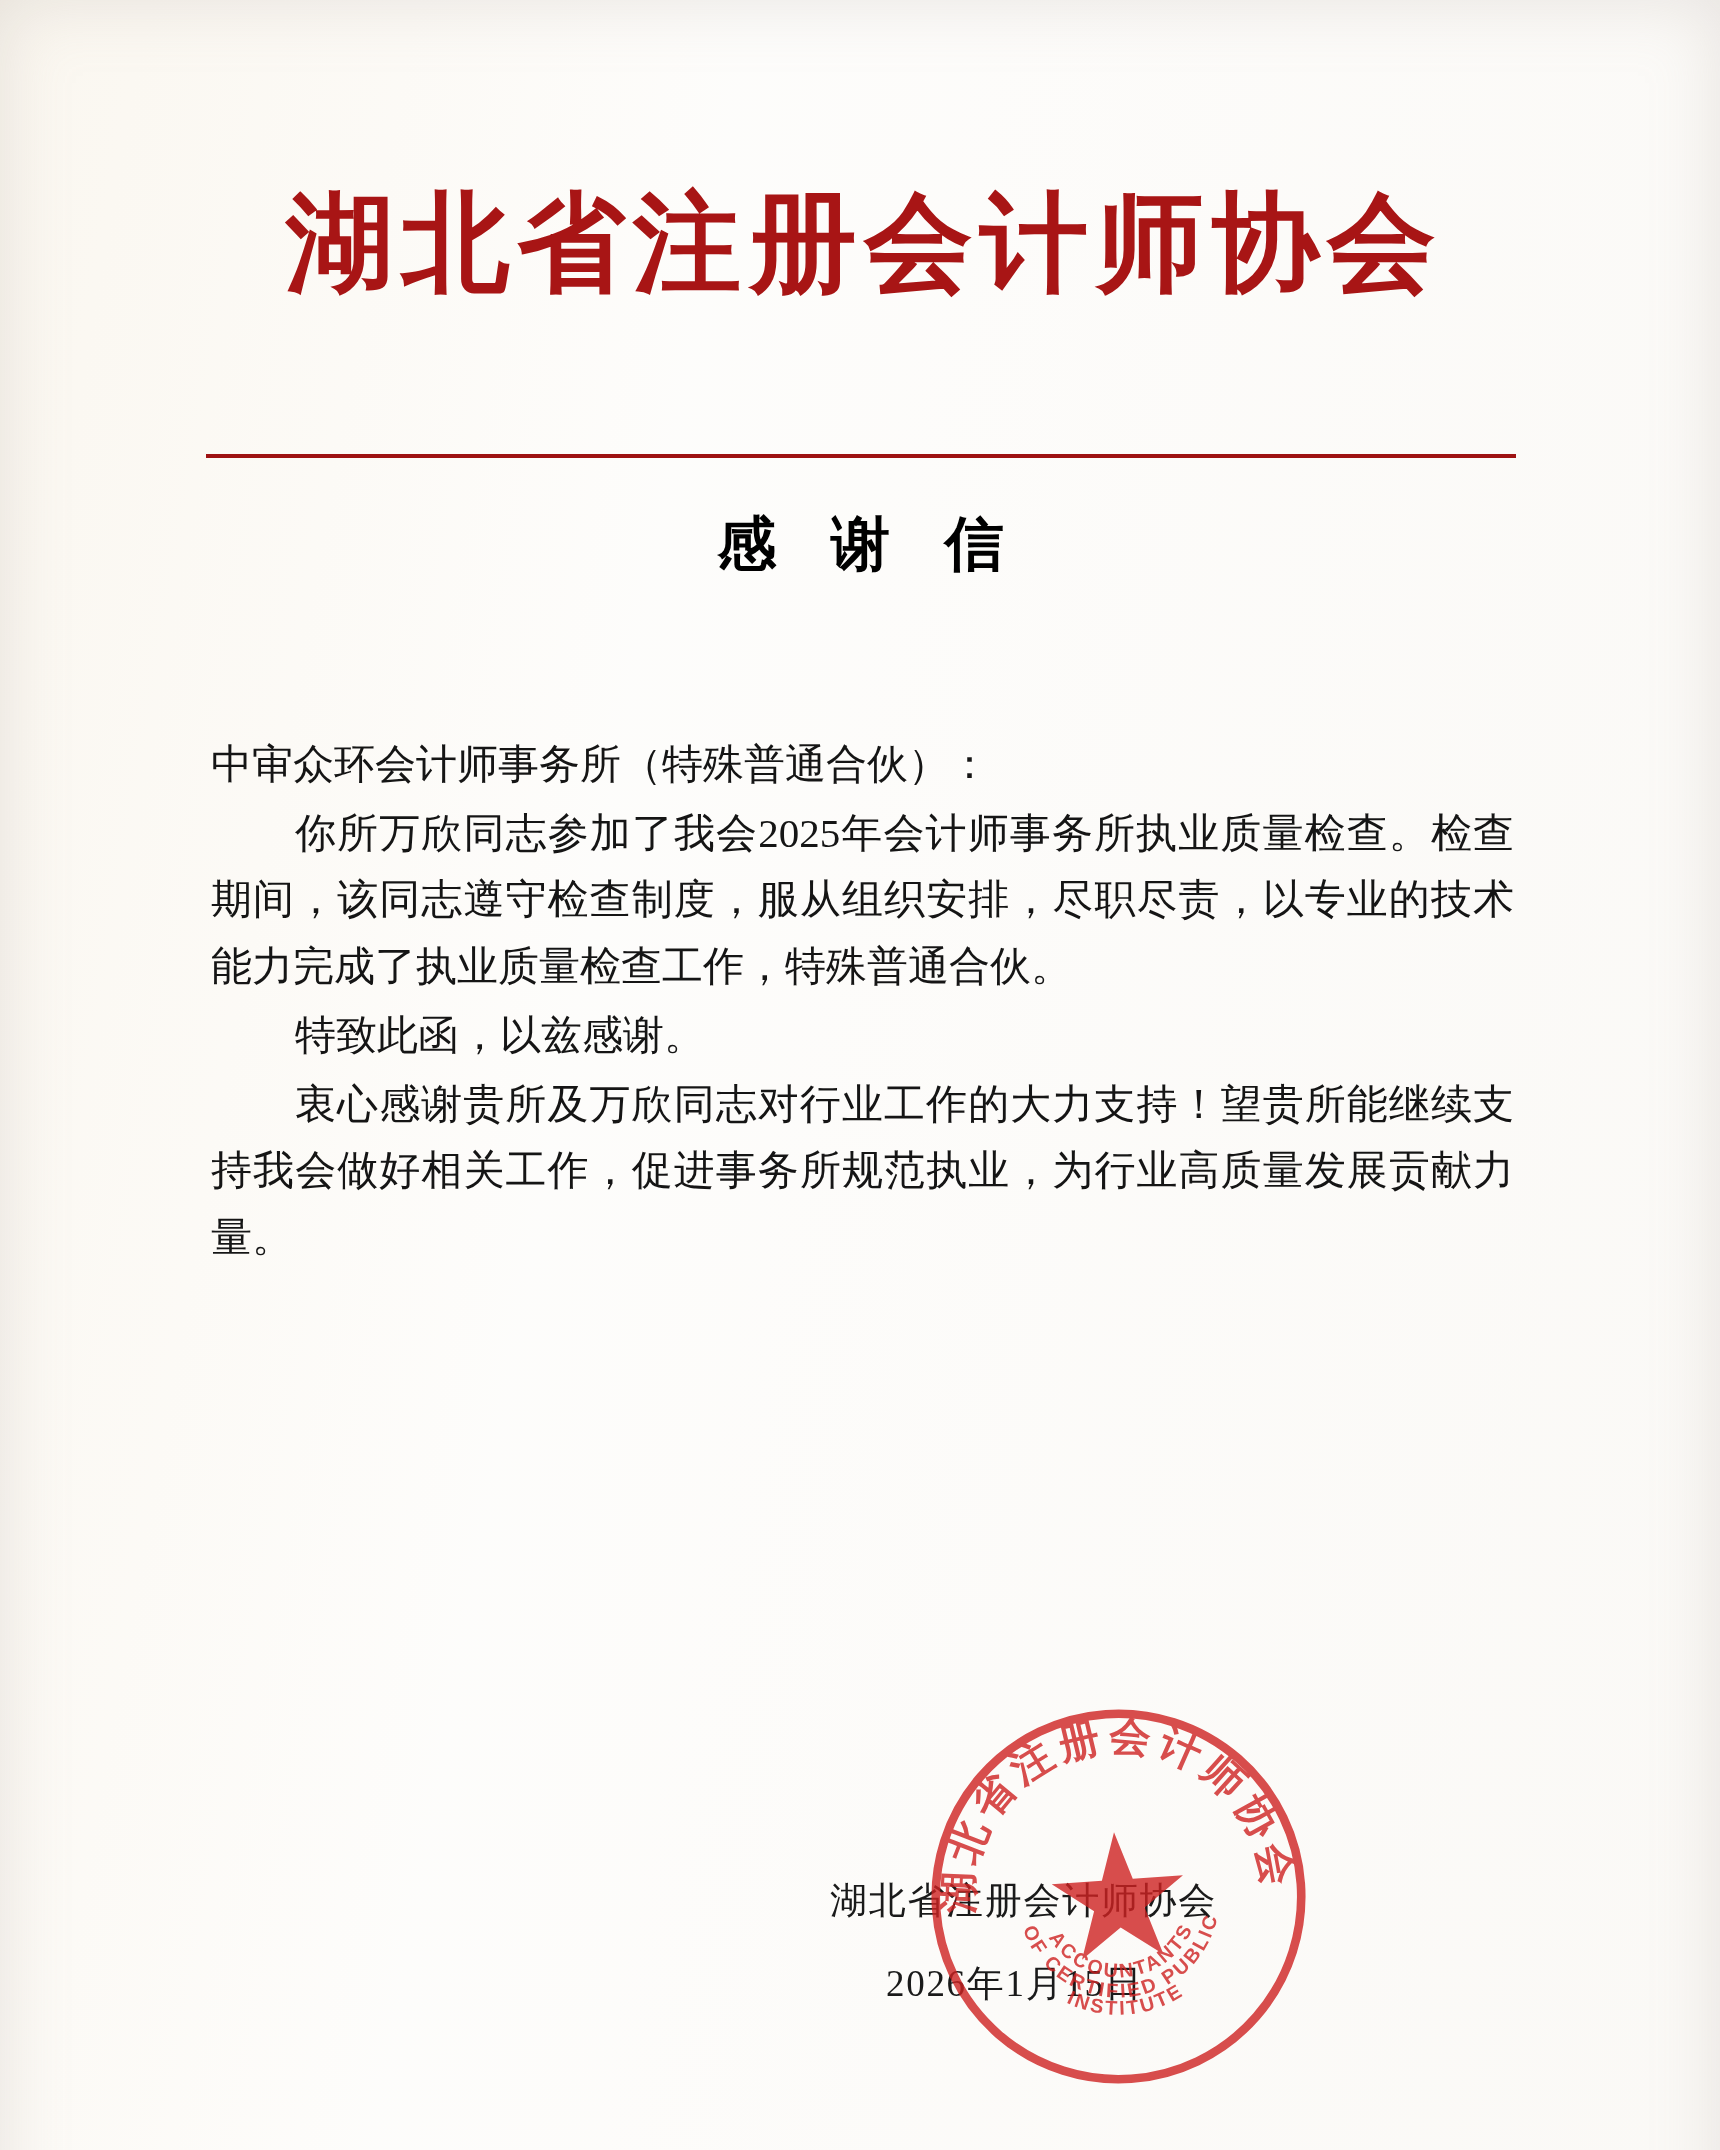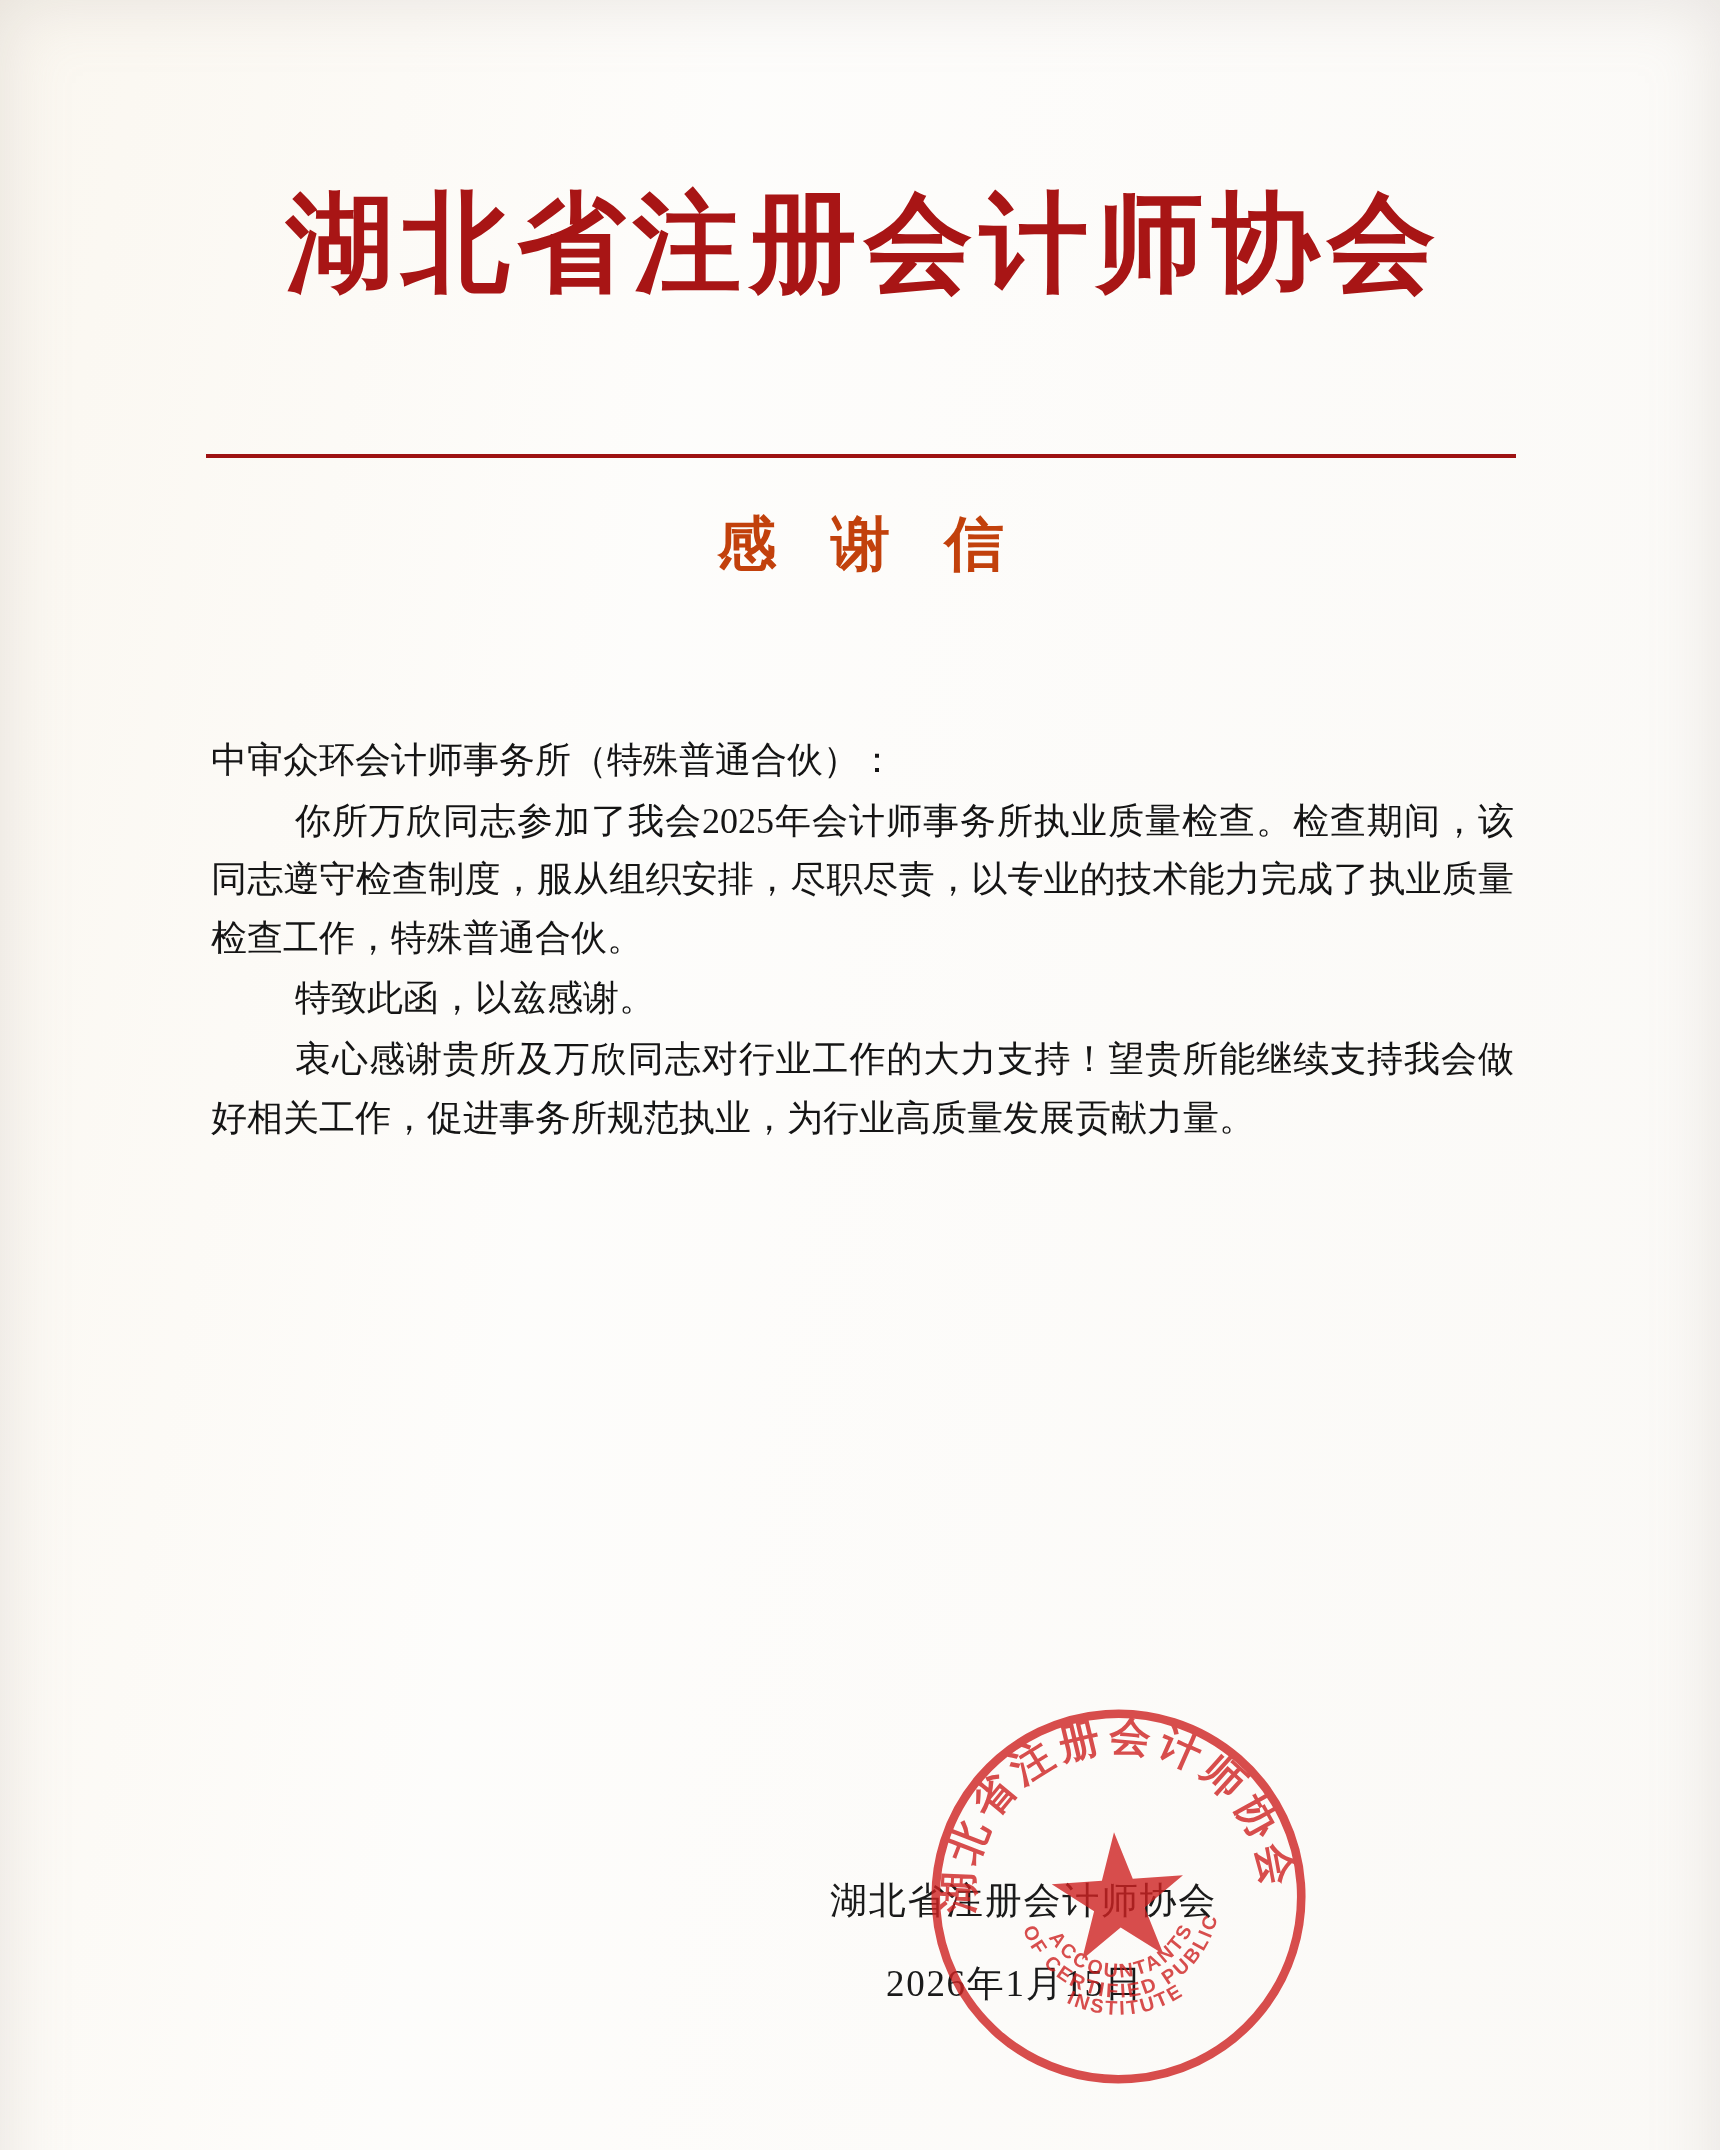--- a/index.html
+++ b/index.html
@@ -68,30 +68,30 @@
     position: absolute;
     left: 0;
     top: 505px;
     width: 1721px;
     text-align: center;
     font-family: "Liberation Serif", "DejaVu Serif", serif;
     font-weight: bold;
     font-size: 59px;
     letter-spacing: 20px;
     text-indent: 20px;
-    color: #c2410c;
+    color: #000000;
   }
 
   .body-block {
     position: absolute;
     left: 211px;
     top: 731px;
     width: 1303px;
     font-family: "Liberation Serif", "DejaVu Serif", serif;
-    font-size: 36px;
+    font-size: 41px;
     line-height: 1.62;
     color: #151515;
     text-align: justify;
   }
   .body-block p {
     margin: 0 0 2.6px 0;
   }
   .indent {
     text-indent: 84px;
   }

